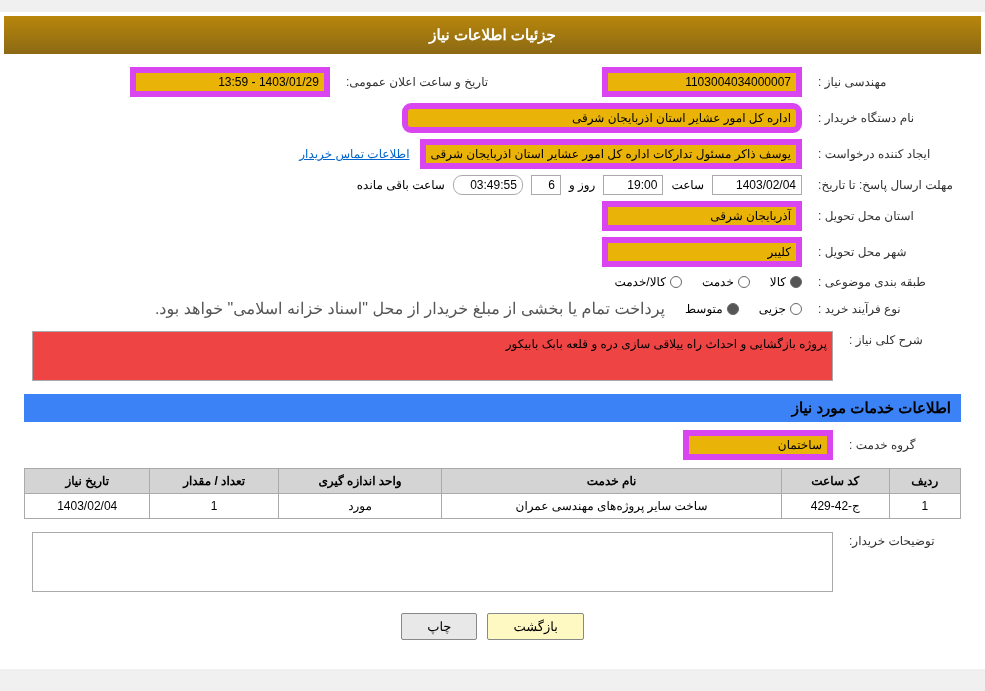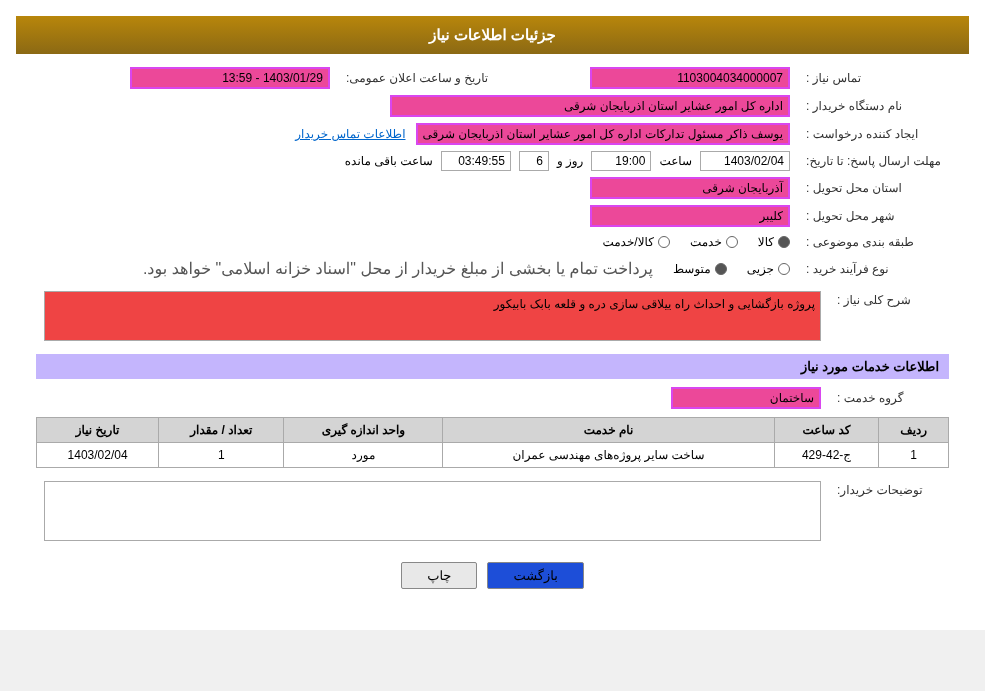--- a/index.html
+++ b/index.html
@@ -4,23 +4,23 @@
   <style>
     * { box-sizing: border-box; margin: 0; padding: 0; }
     body {
       font-family: Tahoma, Arial, sans-serif;
       font-size: 13px;
       background: #f0f0f0;
       direction: rtl;
     }
     .page-wrapper {
       max-width: 985px;
-      margin: 0 auto;
-      background: #fff;
-      padding: 16px;
+      margin: 12px auto;
+      background: #fff;
+      padding: 4px;
     }
     .header-bar {
       background: linear-gradient(to bottom, #b8860b, #8b6914);
       color: #fff;
       text-align: center;
       padding: 10px 20px;
       font-size: 15px;
       font-weight: bold;
     }
     .content-area {
@@ -40,36 +40,36 @@
     .label-cell {
       color: #333;
       text-align: left;
       white-space: nowrap;
       width: 120px;
     }
     .value-cell {
       text-align: right;
     }
     .bordered-input {
-      border: 2px solid #d946ef;
+      border: 6px solid #d946ef;
       padding: 2px 5px;
-      background: #ec4899;
+      background: #eab308;
       display: inline-block;
       min-width: 200px;
     }
     .bordered-input-sm {
       border: 1px solid #aaa;
       padding: 2px 5px;
       background: #fff;
       display: inline-block;
     }
     .section-header {
-      background: #c4b5fd;
+      background: #3b82f6;
       font-weight: bold;
-      font-size: 13px;
+      font-size: 15px;
       padding: 5px 10px;
       margin: 10px 0 5px 0;
       text-align: right;
     }
     .data-table {
       width: 100%;
       border-collapse: collapse;
       margin: 5px 0;
       font-size: 12px;
     }
@@ -139,21 +139,21 @@
       font-family: Tahoma, Arial, sans-serif;
       cursor: pointer;
       border: 1px solid #888;
       border-radius: 2px;
       text-align: right;
     }
     .btn-print {
       background: #e8e8e8;
     }
     .btn-back {
-      background: #1d4ed8;
+      background: #fef9c3;
     }
     .row-flex {
       display: flex;
       align-items: center;
       gap: 8px;
       direction: rtl;
     }
     .narration-box {
       border: 1px solid #aaa;
       padding: 5px;
@@ -172,34 +172,34 @@
   <div class="header-bar">
     <span>جزئیات اطلاعات نیاز</span>
   </div>
 
   <div class="content-area">
 
     <table class="info-table">
 
       <tbody>
           <tr>
-        <td class="label-cell">تماس نیاز :</td>
+        <td class="label-cell">مهندسی نیاز :</td>
         <td class="value-cell">
           <span class="bordered-input">1103004034000007</span>
         </td>
         <td class="label-cell">تاریخ و ساعت اعلان عمومی:</td>
         <td class="value-cell">
           <span class="bordered-input">1403/01/29 - 13:59</span>
         </td>
       </tr>
 
       <tr>
         <td class="label-cell">نام دستگاه خریدار :</td>
         <td class="value-cell" colspan="3">
-          <span class="bordered-input" style="min-width:400px;">اداره کل امور عشایر استان اذربایجان شرقی</span>
+          <span class="bordered-input" style="min-width:400px;border-radius:9px;">اداره کل امور عشایر استان اذربایجان شرقی</span>
         </td>
       </tr>
 
       <tr>
         <td class="label-cell">ایجاد کننده درخواست :</td>
         <td class="value-cell" colspan="3">
           <span class="bordered-input" style="min-width:350px;">یوسف ذاکر مسئول تدارکات اداره کل امور عشایر استان اذربایجان شرقی</span>
           &nbsp;
           <span class="link-blue">اطلاعات تماس خریدار</span>
         </td>
@@ -207,21 +207,21 @@
 
       <tr>
         <td class="label-cell">مهلت ارسال پاسخ: تا تاریخ:</td>
         <td class="value-cell" colspan="3">
           <div class="row-flex">
             <span class="bordered-input-sm" style="min-width:90px;">1403/02/04</span>
             <span>ساعت</span>
             <span class="bordered-input-sm" style="min-width:60px;">19:00</span>
             <span>روز و</span>
             <span class="bordered-input-sm" style="min-width:30px;">6</span>
-            <span class="bordered-input-sm" style="min-width:70px;">03:49:55</span>
+            <span class="bordered-input-sm" style="min-width:70px;border-radius:9px;">03:49:55</span>
             <span>ساعت باقی مانده</span>
           </div>
         </td>
       </tr>
 
       <tr>
         <td class="label-cell">استان محل تحویل :</td>
         <td class="value-cell" colspan="3">
           <span class="bordered-input" style="min-width:200px;">آذربایجان شرقی</span>
         </td>

